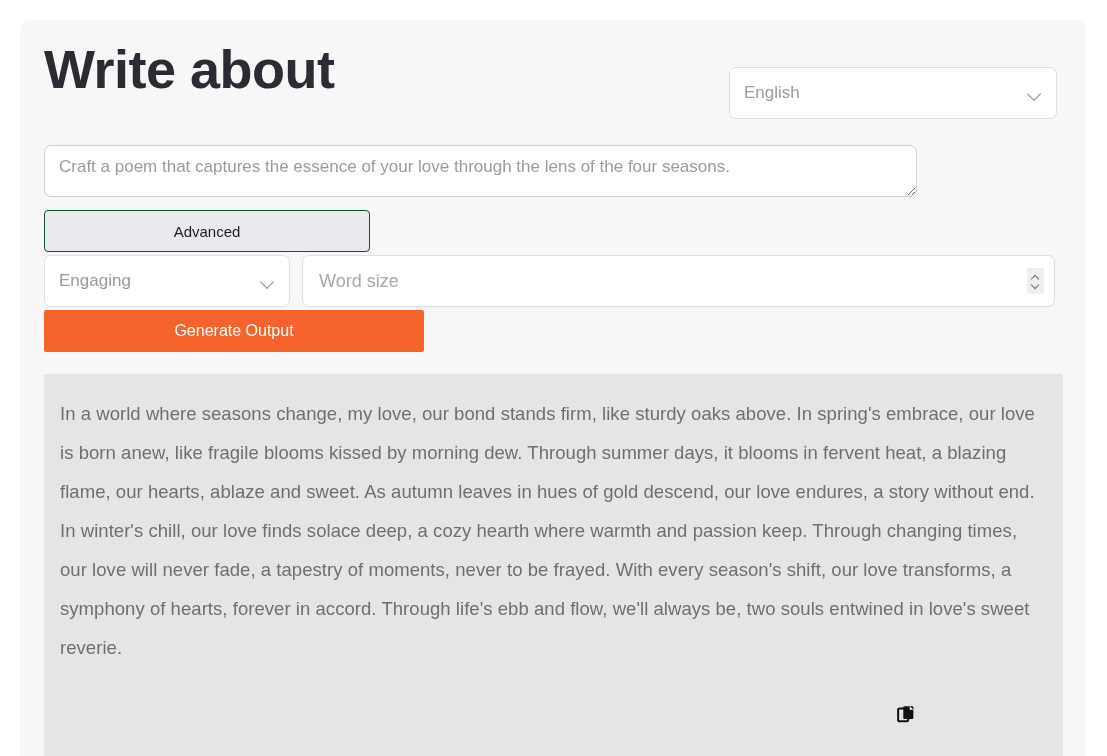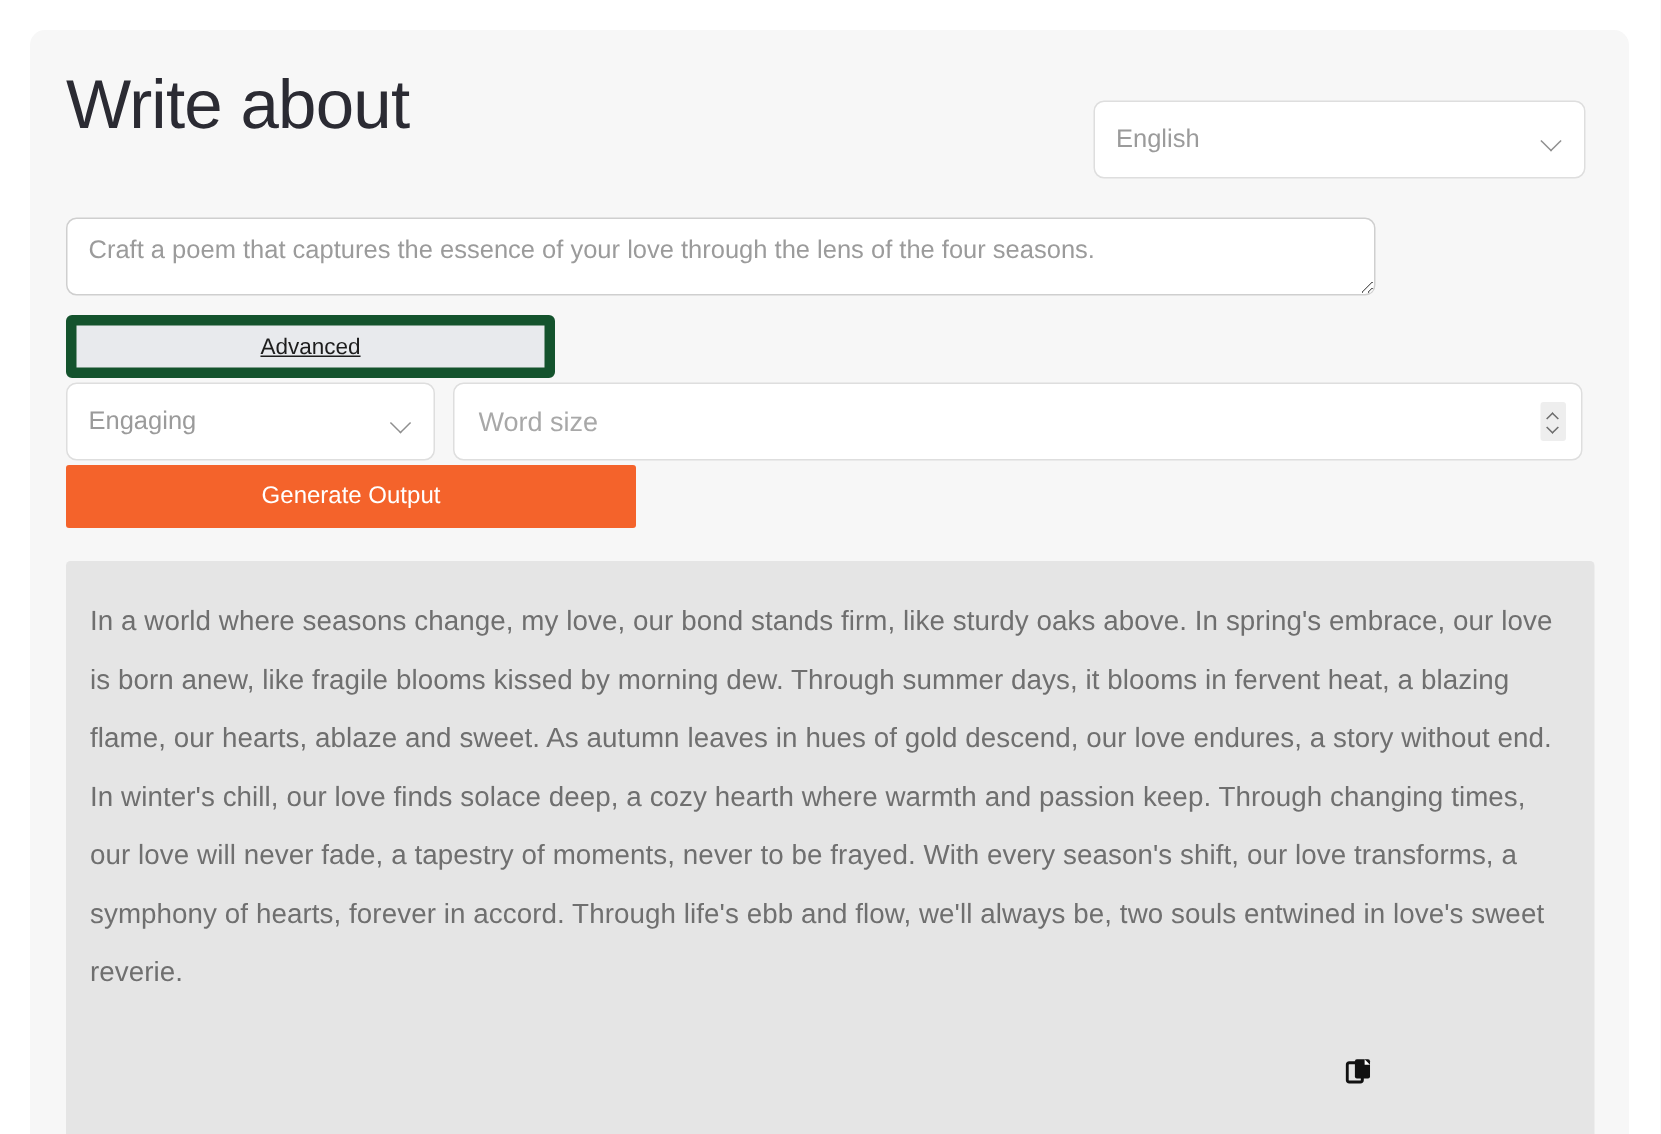--- a/index.html
+++ b/index.html
@@ -29,23 +29,23 @@
     height: 780px;
     background: #f7f7f7;
     border-radius: 10px;
   }
 
   .page-title {
     position: absolute;
     left: 24px;
     top: 20px;
     margin: 0;
-    font-size: 46px;
+    font-size: 54px;
     line-height: 58px;
-    font-weight: normal;
+    font-weight: bold;
     letter-spacing: -0.5px;
     color: #2b2b33;
     font-family: "Liberation Sans", sans-serif;
   }
 
   
   .field {
     position: absolute;
     background: #ffffff;
     border: 1px solid #dedede;
@@ -110,28 +110,27 @@
   }
   #prompt-textarea::placeholder { color: #9b9b9b; }
 
   #advanced-button {
     position: absolute;
     left: 24px;
     top: 190px;
     width: 326px;
     height: 42px;
     background: #e8eaed;
-    border: 7px solid #14532d;
+    border: 1px solid #14532d;
     border-radius: 4px;
     font-family: "Liberation Sans", sans-serif;
     font-size: 15px;
     color: #1d1d1d;
     cursor: pointer;
     padding: 0;
-    text-decoration: underline;
   }
 
   #tone-select {
     left: 24px;
     top: 235px;
     width: 246px;
     height: 52px;
   }
 
   #word-size-input-wrap {

